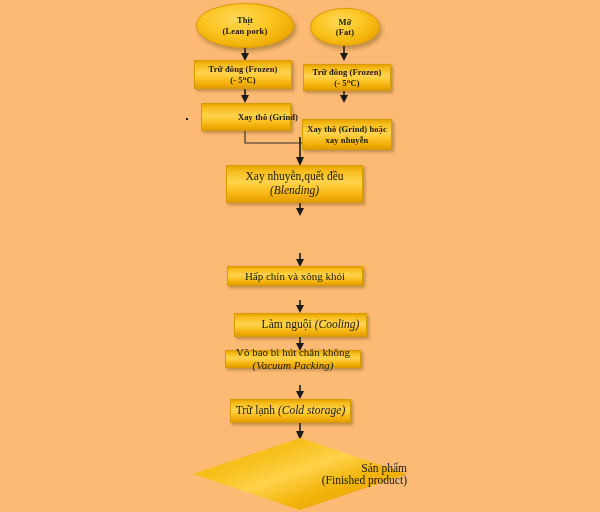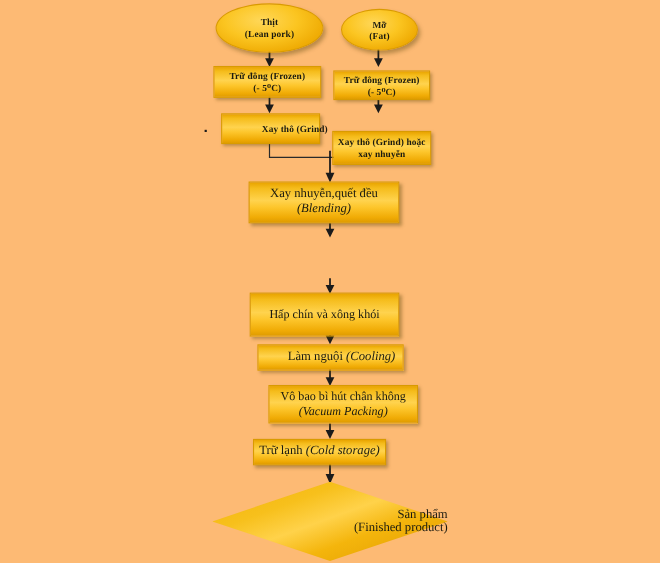--- a/index.html
+++ b/index.html
@@ -207,29 +207,29 @@
     <span class="ln">Xay thô (Grind) hoặc</span>
     <span class="ln">xay nhuyễn</span>
   </div>
 
   <div class="node rect mid" style="left:226px; top:165px; width:137px; height:38px;">
     <span class="ln">Xay nhuyễn,quết đều</span>
     <span class="ln it">(Blending)</span>
   </div>
 
 
-  <div class="node rect mid-sm" style="left:227px; top:266px; width:136px; height:40px;">
+  <div class="node rect mid-sm" style="left:227px; top:266px; width:136px; height:20px;">
     <span class="ln">Hấp chín và xông khói</span>
   </div>
 
   <div class="node rect mid" style="left:234px; top:313px; width:133px; height:24px;padding-left:20px;">
     <span class="ln"><span>Làm nguội </span><span class="it">(Cooling)</span></span>
   </div>
 
-  <div class="node rect mid-sm" style="left:244px; top:350px; width:136px; height:35px;">
+  <div class="node rect mid-sm" style="left:225px; top:350px; width:136px; height:18px;">
     <span class="ln">Vô bao bì hút chân không</span>
     <span class="ln it">(Vacuum Packing)</span>
   </div>
 
   <div class="node rect mid" style="left:230px; top:399px; width:121px; height:24px;">
     <span class="ln"><span>Trữ lạnh </span><span class="it">(Cold storage)</span></span>
   </div>
 
   <div class="diamond-wrap" style="left:193px; top:438px; width:214px; height:72px;">
     <div class="diamond-shape"></div>

